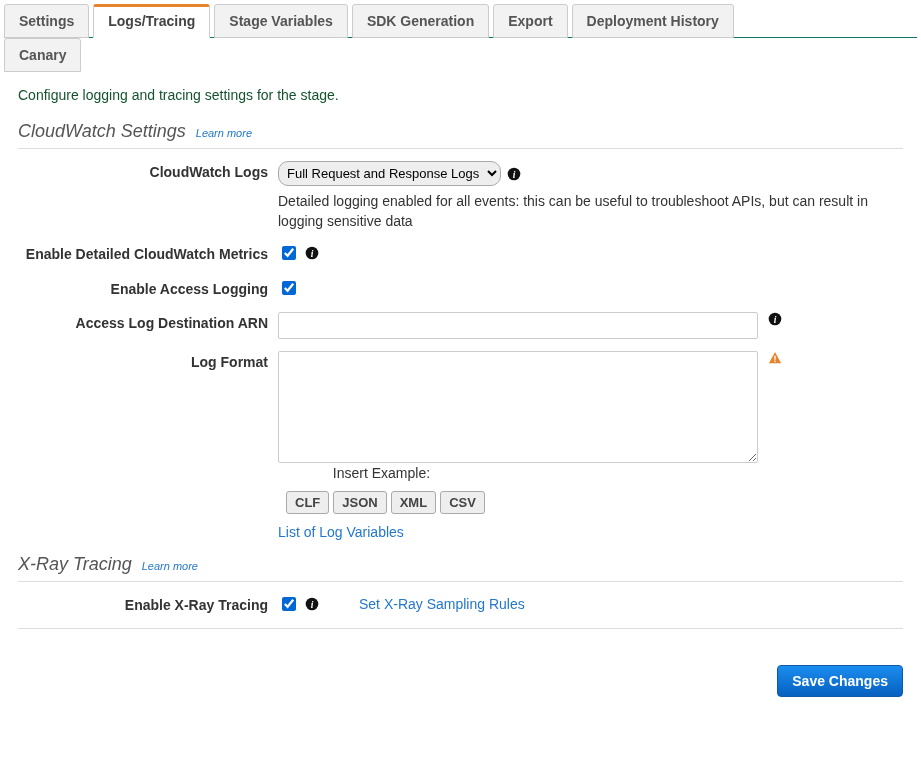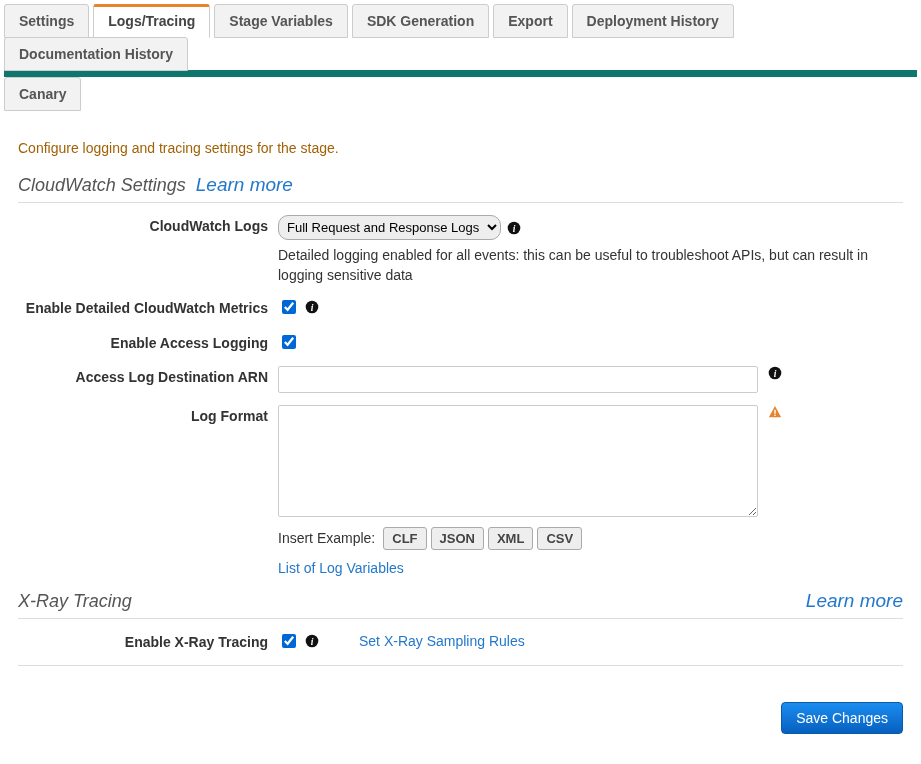--- a/index.html
+++ b/index.html
@@ -7,21 +7,21 @@
       margin: 0;
       font-family: "Helvetica Neue", Helvetica, Arial, sans-serif;
       font-size: 14px;
       color: #333;
       padding: 4px;
     }
     .tabs {
       display: flex;
       flex-wrap: wrap;
       gap: 0;
-      border-bottom: 7px solid #0f766e;
+      border-bottom: 1px solid #0f766e;
       align-items: flex-end;
     }
     .tab {
       background: #f2f2f2;
       border: 1px solid #ccc;
       padding: 8px 14px;
       font-size: 14px;
       font-weight: bold;
       color: #555;
       cursor: pointer;
@@ -37,41 +37,40 @@
       padding-top: 6px;
     }
     .tab-row2 {
       margin-top: 0;
     }
     .content {
       padding: 16px 14px 16px 14px;
     }
     .desc {
       margin-bottom: 18px;
-      color: #a16207;
-      margin-top: 14px;
+      color: #14532d;
     }
     .section-heading {
       font-size: 18px;
       color: #555;
       font-weight: normal;
       display: flex;
       align-items: baseline;
       gap: 10px;
       border-bottom: 1px solid #ddd;
       padding-bottom: 6px;
       margin-bottom: 12px;
       margin-top: 8px;
       font-style: italic;
     }
     .section-heading span.title {
       color: #555;
     }
     .learn-more {
-      font-size: 19px;
+      font-size: 11px;
       color: #2478cc;
       text-decoration: none;
       cursor: pointer;
     }
     .form-row {
       display: flex;
       align-items: flex-start;
       margin-bottom: 12px;
     }
     .form-label {
@@ -142,21 +141,23 @@
       resize: both;
     }
     .row-with-icon {
       display: flex;
       align-items: flex-start;
       gap: 10px;
     }
     .example-row {
       display: flex;
       align-items: center;
-      margin-top: 10px;
+      gap: 10px;
+      margin-top: 2px;
+      flex-direction: column;
     }
     .example-label {
       color: #333;
     }
     .btn-group { display: flex; gap: 4px; padding-left: 8px; }
     .small-btn {
       background: #eee;
       border: 1px solid #aaa;
       border-radius: 3px;
       padding: 3px 8px;
@@ -178,38 +179,37 @@
     .footer {
       display: flex;
       justify-content: flex-end;
       padding: 12px 14px;
     }
     .primary-btn {
       background: #0a6fd6;
       background: linear-gradient(#1b8df0, #0660bf);
       border: 1px solid #0b5aa8;
       color: #fff;
-      font-weight: normal;
+      font-weight: bold;
       font-size: 14px;
       padding: 7px 14px;
       border-radius: 4px;
       cursor: pointer;
     }
   </style>
 </head>
 <body>
 
 <div class="tabs">
   <div class="tab">Settings</div>
   <div class="tab active">Logs/Tracing</div>
   <div class="tab">Stage Variables</div>
   <div class="tab">SDK Generation</div>
   <div class="tab">Export</div>
   <div class="tab">Deployment History</div>
-  <div class="tab">Documentation History</div>
 </div>
 <div class="tabs tab-row2" style="border-bottom:none;">
   <div class="tab">Canary</div>
 </div>
 
 <div class="content">
   <div class="desc">Configure logging and tracing settings for the stage.</div>
 
   <div class="section-heading">
     <span class="title">CloudWatch Settings</span>
@@ -293,21 +293,21 @@
           <button class="small-btn">XML</button>
           <button class="small-btn">CSV</button>
         </div>
       </div>
       <div style="margin-top:10px;">
         <a class="link">List of Log Variables</a>
       </div>
     </div>
   </div>
 
-  <div class="section-heading" style="margin-top:14px;justify-content:space-between;">
+  <div class="section-heading" style="margin-top:14px;">
     <span class="title">X-Ray Tracing</span>
     <a class="learn-more">Learn more</a>
   </div>
 
   <div class="form-row">
     <div class="form-label">Enable X-Ray Tracing</div>
     <div class="form-control">
       <div class="inline" style="gap:40px;">
         <span class="inline">
           <input type="checkbox" id="xray-enable" checked="" style="">

